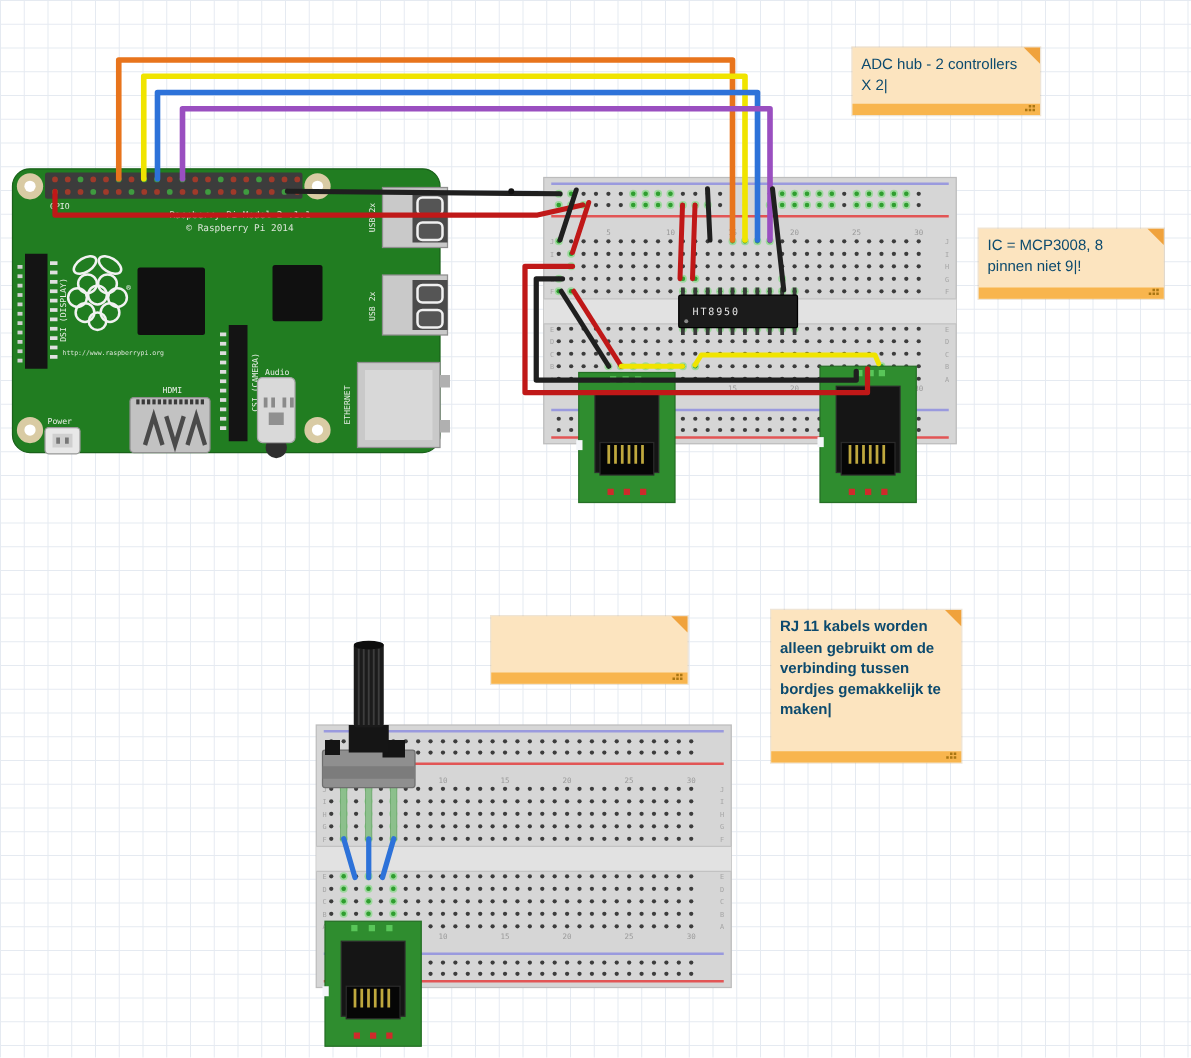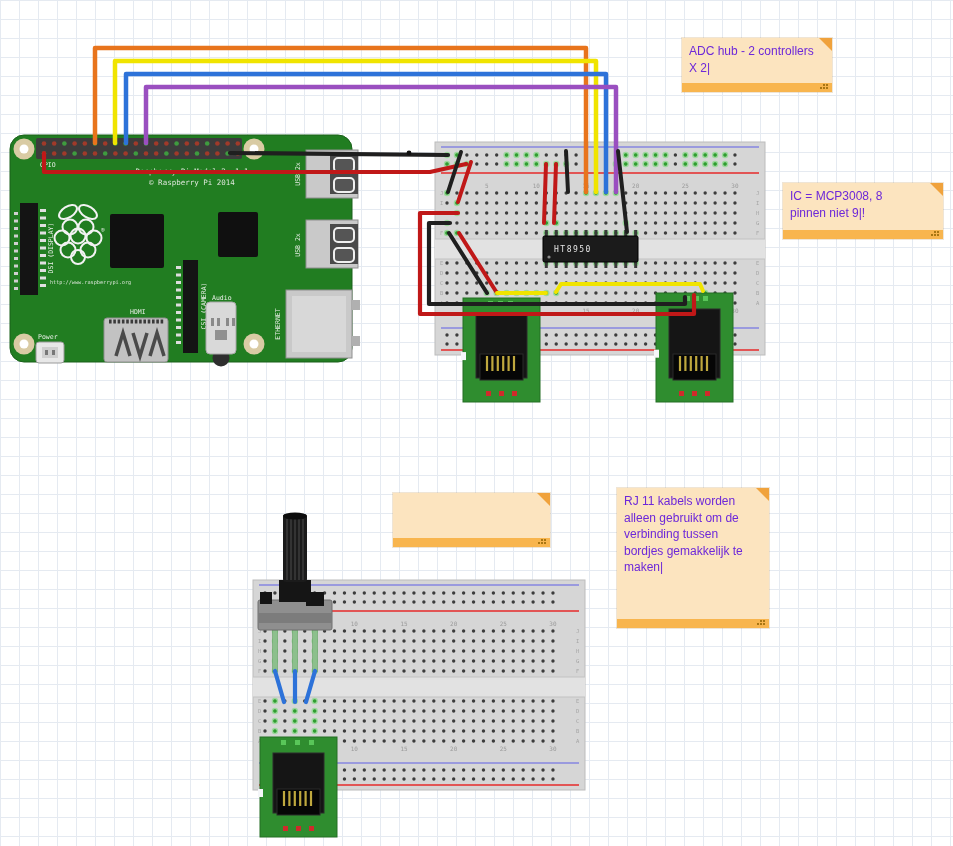--- a/index.html
+++ b/index.html
@@ -11,21 +11,21 @@
       linear-gradient(to bottom, var(--grid-line,#e5eaf1) 1px, transparent 1px);
     background-size:19px 19px;
   }
   #scene{position:absolute;left:0;top:0;z-index:1;}
   text{font-family:"DejaVu Sans Mono",monospace;}
   .silk{fill:#e9efe7;font-size:6.5px;}
   .silk8{fill:#dde6da;font-size:7.5px;}
   .ic-label{fill:#e4e4e4;font-size:8px;letter-spacing:1.5px;}
   .note{
     position:absolute;z-index:2;background:var(--note-body,#fce4bf);
-    font:12px/16.5px "Liberation Sans",sans-serif;color:#6d28d9;
+    font:12px/16.5px "Liberation Sans",sans-serif;color:#0c4a6e;
     box-shadow:0 0 0 1px rgba(190,150,90,.25);
   }
   .note-body{padding:5px 7px;white-space:pre-wrap;}
   .note-bar{position:absolute;left:0;right:0;bottom:0;height:9px;background:var(--note-bar,#f8b54e);}
   .note-fold{position:absolute;top:0;right:0;width:0;height:0;
     border-left:13px solid transparent;border-top:13px solid var(--note-fold,#f0a23c);}
   .note-grip{position:absolute;right:4px;bottom:3px;width:2px;height:2px;background:#a97613;
     box-shadow:-3px 0 #a97613,-6px 0 #a97613,0 -3px #a97613,-3px -3px #a97613;}
 </style>
 </head>
@@ -1509,33 +1509,33 @@
       </g>
 </svg>
 
   <div class="note" style="left:682px;top:38px;width:150px;height:54px;">
     <div class="note-body">ADC hub - 2 controllers
 X 2|</div>
     <div class="note-fold"></div>
     <div class="note-bar"></div>
     <div class="note-grip"></div>
   </div>
-  <div class="note" style="left:783px;top:183px;width:160px;height:56px;">
+  <div class="note" style="left:783px;top:183px;width:148px;height:56px;">
     <div class="note-body">IC = MCP3008, 8
 pinnen niet 9|!</div>
     <div class="note-fold"></div>
     <div class="note-bar"></div>
     <div class="note-grip"></div>
   </div>
   <div class="note" style="left:393px;top:493px;width:157px;height:54px;">
     <div class="note-fold"></div>
     <div class="note-bar"></div>
     <div class="note-grip"></div>
   </div>
-  <div class="note" style="left:617px;top:488px;width:152px;height:140px;">
+  <div class="note" style="left:617px;top:488px;width:152px;height:122px;font-weight:bold;">
     <div class="note-body">RJ 11 kabels worden
 alleen gebruikt om de
 verbinding tussen
 bordjes gemakkelijk te
 maken|</div>
     <div class="note-fold"></div>
     <div class="note-bar"></div>
     <div class="note-grip"></div>
   </div>
 </div>

